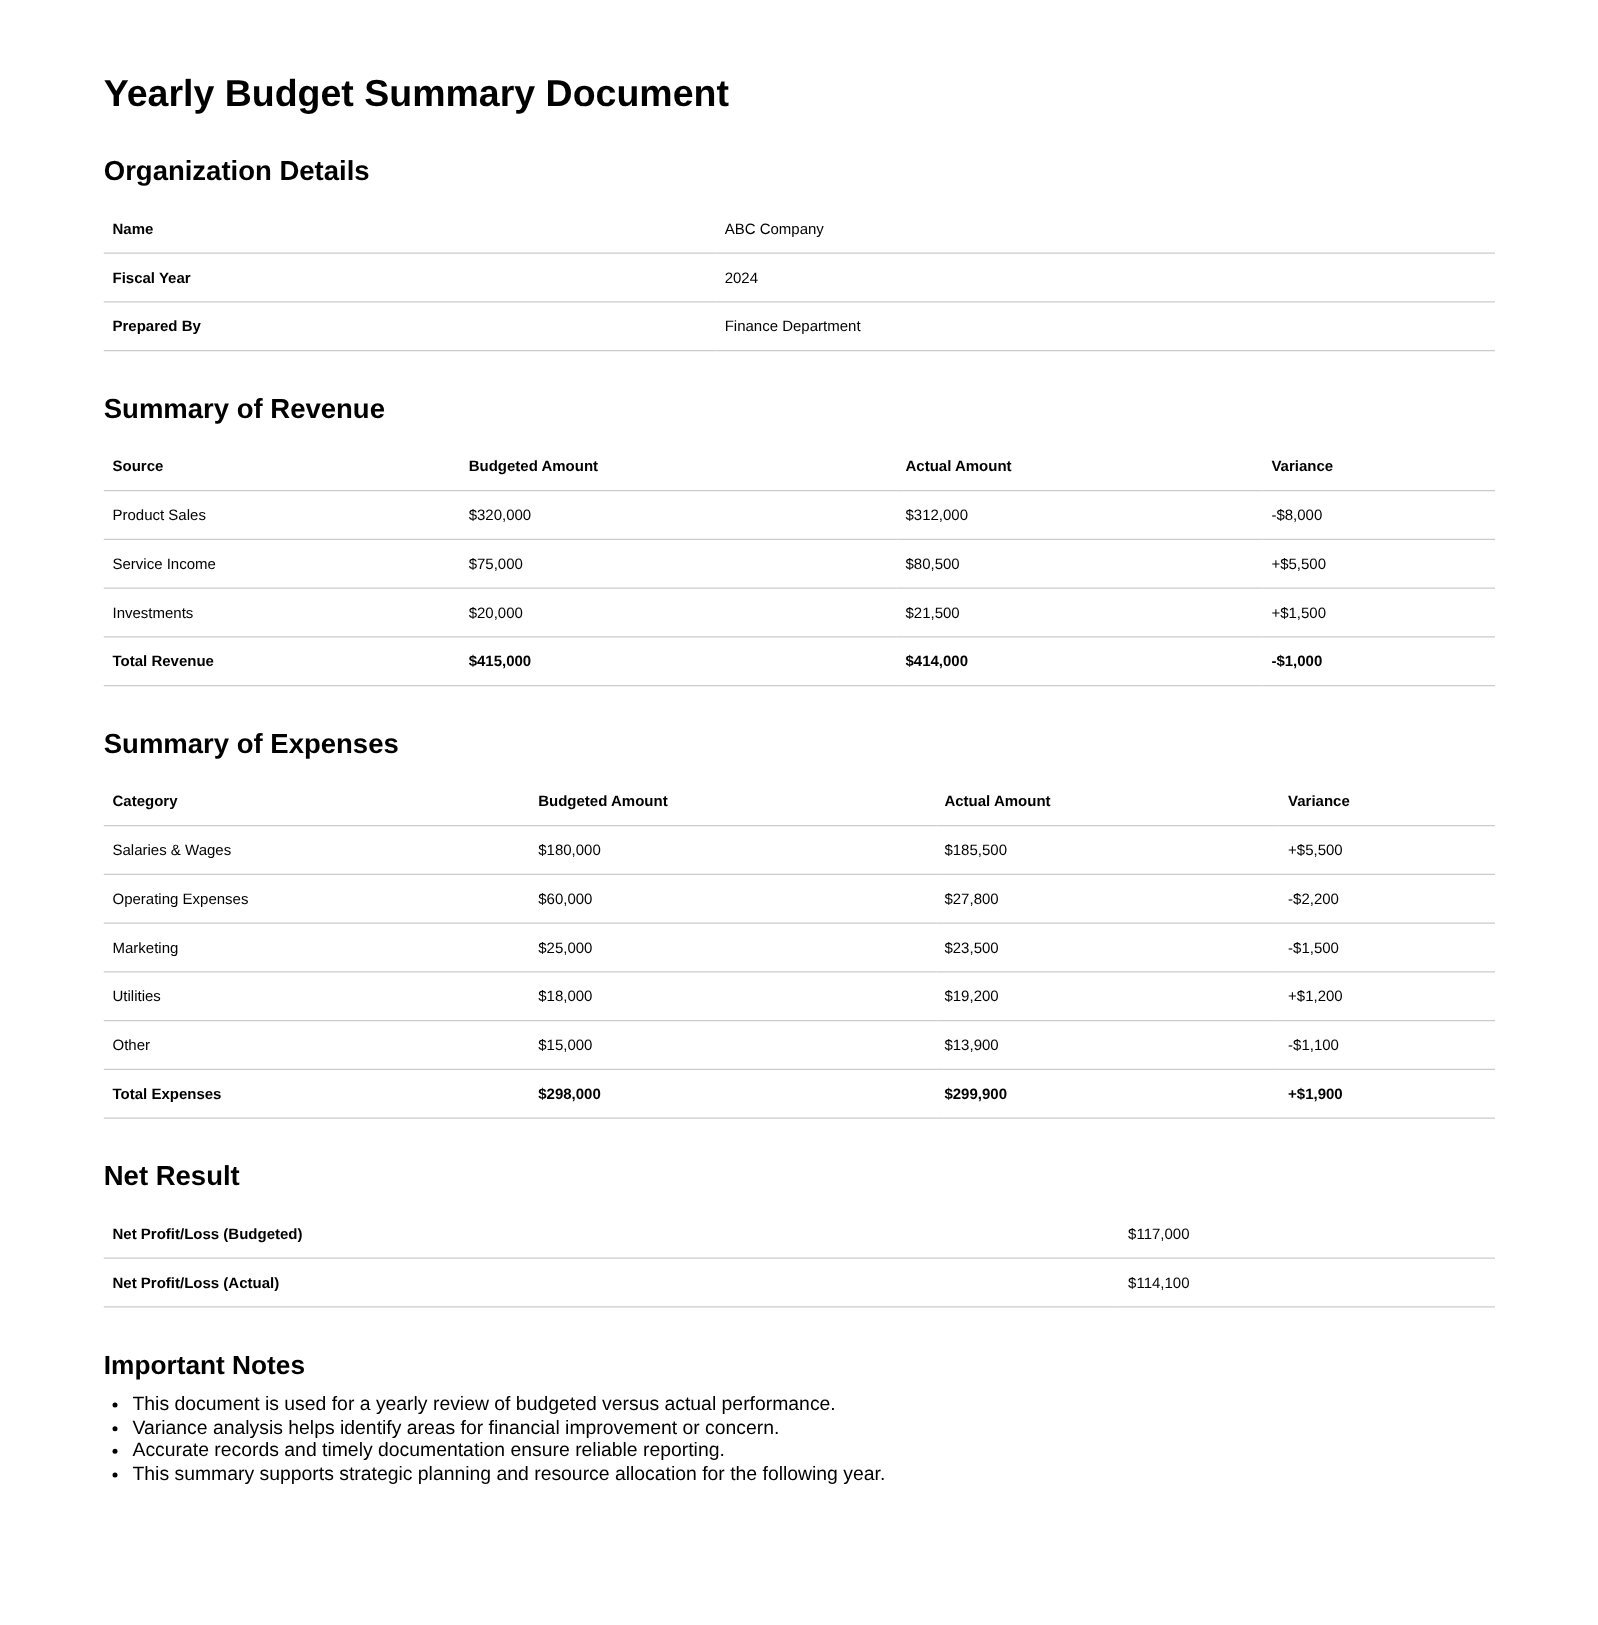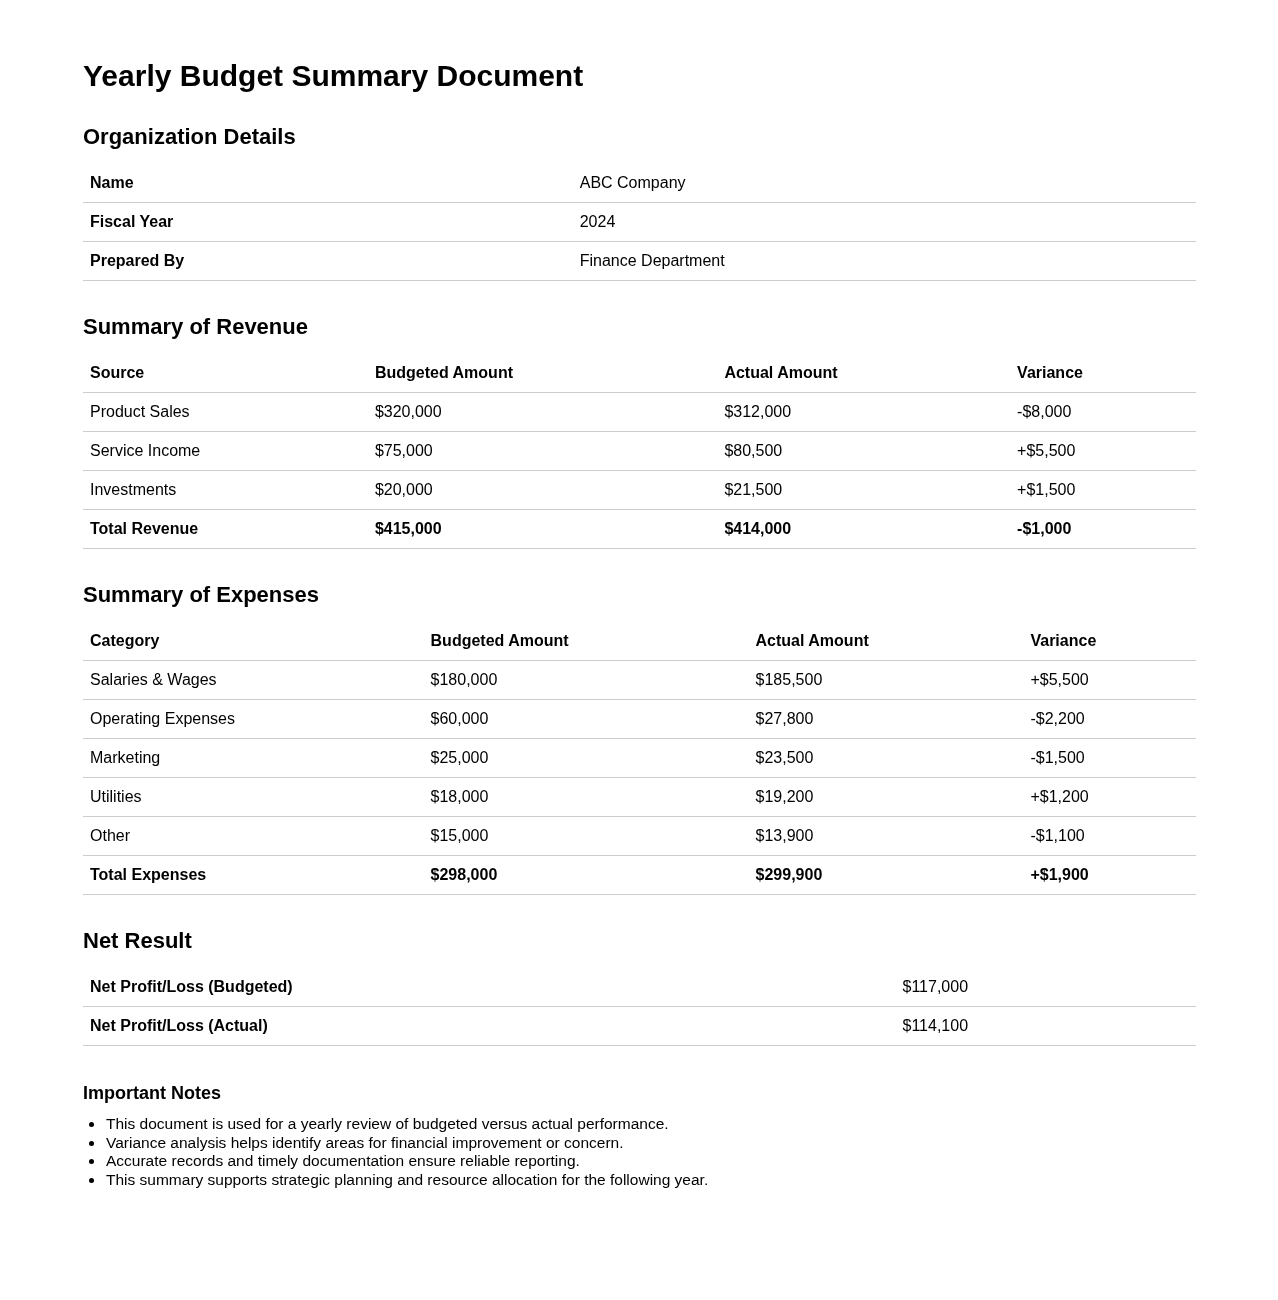--- a/index.html
+++ b/index.html
@@ -20,33 +20,33 @@
     font-weight: bold;
     margin: 61px 0 0 0;
   }
   h2 {
     font-size: 22px;
     line-height: 26px;
     font-weight: bold;
     margin: 33px 0 14px 0;
   }
   h3 {
-    font-size: 18px;
+    font-size: 21px;
     line-height: 22px;
     font-weight: bold;
     margin: 36px 0 0 0;
   }
 
   table {
     width: 100%;
     border-collapse: collapse;
     table-layout: fixed;
   }
   th, td {
-    font-size: 16px;
+    font-size: 12px;
     line-height: 18px;
     padding: 10px 7px;
     text-align: left;
     vertical-align: middle;
     border-bottom: 1px solid #cccccc;
     font-weight: normal;
     overflow: hidden;
     white-space: nowrap;
   }
   th { font-weight: bold; }

